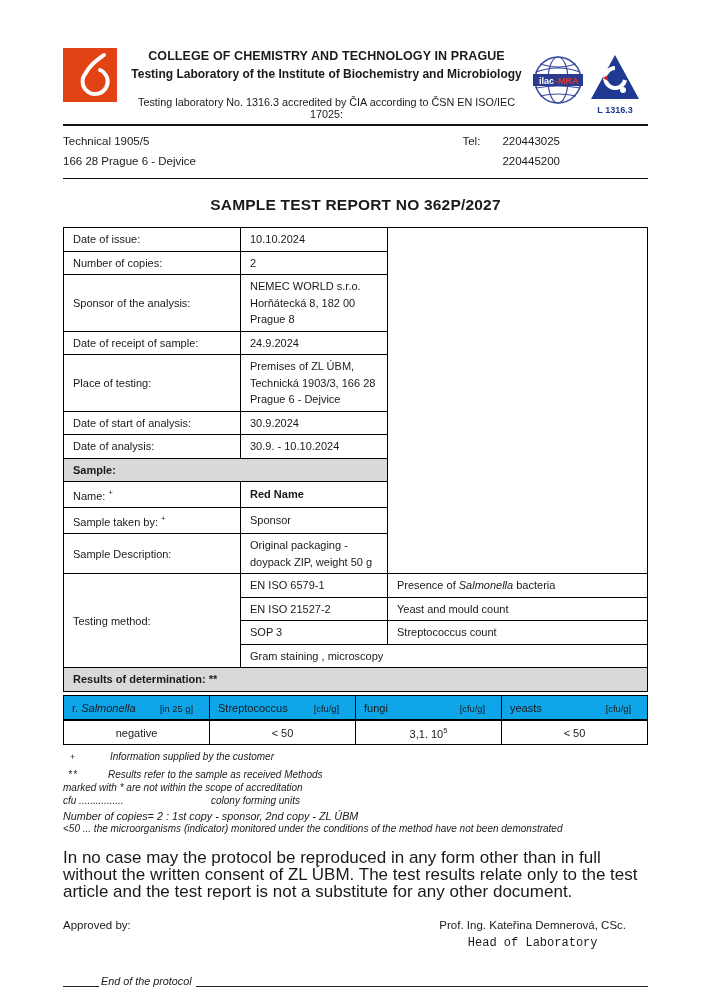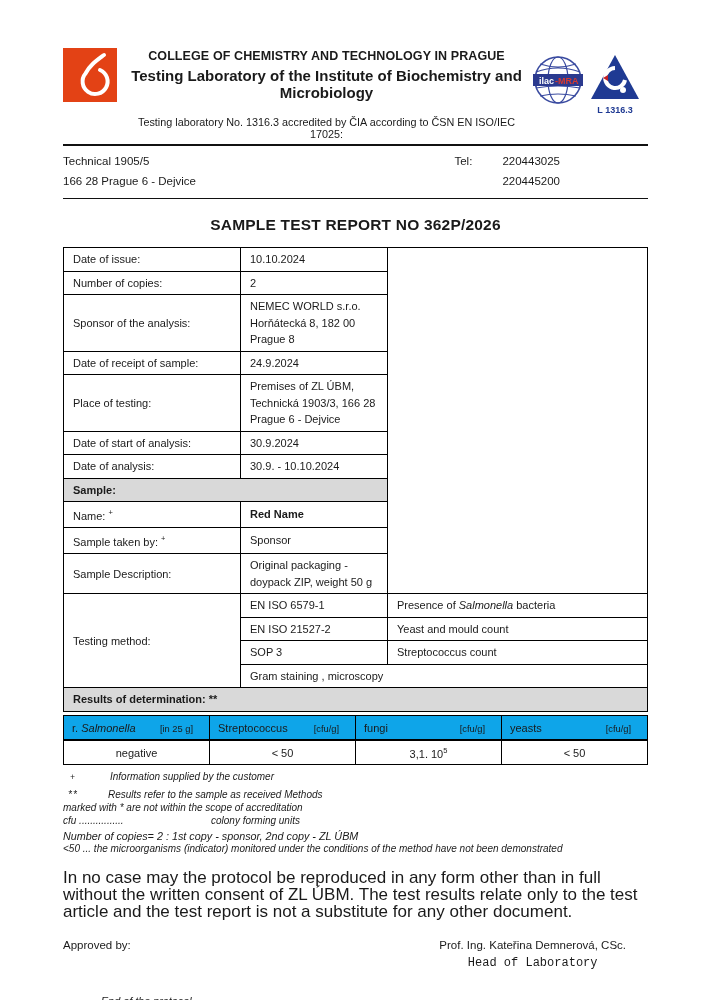--- a/index.html
+++ b/index.html
@@ -12,30 +12,30 @@
     box-sizing:border-box;
     padding:46px 60px 0 63px;
     margin:0 auto;
     overflow:hidden;
   }
   
   .hdr{display:flex;align-items:flex-start;}
   .hdr-logo{flex:0 0 54px;margin-top:2px;}
   .hdr-center{flex:1;text-align:center;padding:3px 2px 0 6px;}
   .hdr-line1{font-weight:bold;font-size:12.5px;letter-spacing:.1px;}
-  .hdr-line2{font-weight:bold;font-size:15px;margin-top:4px;}
+  .hdr-line2{font-weight:bold;font-size:12px;margin-top:4px;}
   .hdr-line3{font-size:10.8px;margin-top:15px;}
   .hdr-logos{flex:0 0 116px;display:flex;align-items:flex-start;gap:6px;margin-top:8px;}
   .cia-wrap{text-align:center;}
   .cia-mark{font-size:9px;font-weight:bold;color:#1f3a93;margin-top:1px;}
   .rule-thick{border-top:2.2px solid #111;margin-top:4px;}
   .rule-thin{border-top:1.6px solid #111;}
   .addr{display:flex;justify-content:space-between;padding:5px 0 7px 0;}
   .addr-left div{font-size:11.5px;line-height:20px;}
-  .addr-right{display:grid;grid-template-columns:34px auto;column-gap:14px;margin-right:88px;}
+  .addr-right{display:grid;grid-template-columns:34px auto;column-gap:6px;margin-right:88px;}
   .addr-right .tel-lbl{font-size:11.5px;line-height:20px;}
   .addr-right .tel-num{font-size:11.5px;line-height:20px;}
   
   .title{text-align:center;font-weight:bold;font-size:15.5px;margin:17px 0 13px 0;letter-spacing:.2px;}
   
   table{border-collapse:collapse;width:100%;}
   .info-table{border:1.6px solid #000;}
   .info-table td{border:1px solid #000;font-size:11px;padding:3px 9px;line-height:16.5px;vertical-align:middle;}
   .info-table td.lbl{width:158px;}
   .section-row td{background:#d9d9d9;font-weight:bold;}
@@ -123,21 +123,21 @@
     <div class="addr-right">
       <div class="tel-lbl">Tel:</div>
       <div class="tel-num">220443025</div>
       <div></div>
       <div class="tel-num">220445200</div>
     </div>
   </div>
 
   <div class="rule-thin"></div>
 
-  <div class="title">SAMPLE TEST REPORT NO 362P/2026</div>
+  <div class="title">SAMPLE TEST REPORT NO 362P/2027</div>
 
   <table class="info-table">
     <tbody>
       <tr>
         <td class="lbl">Date of issue:</td>
         <td>10.10.2024</td>
       </tr>
       <tr>
         <td class="lbl">Number of copies:</td>
         <td>2</td>

